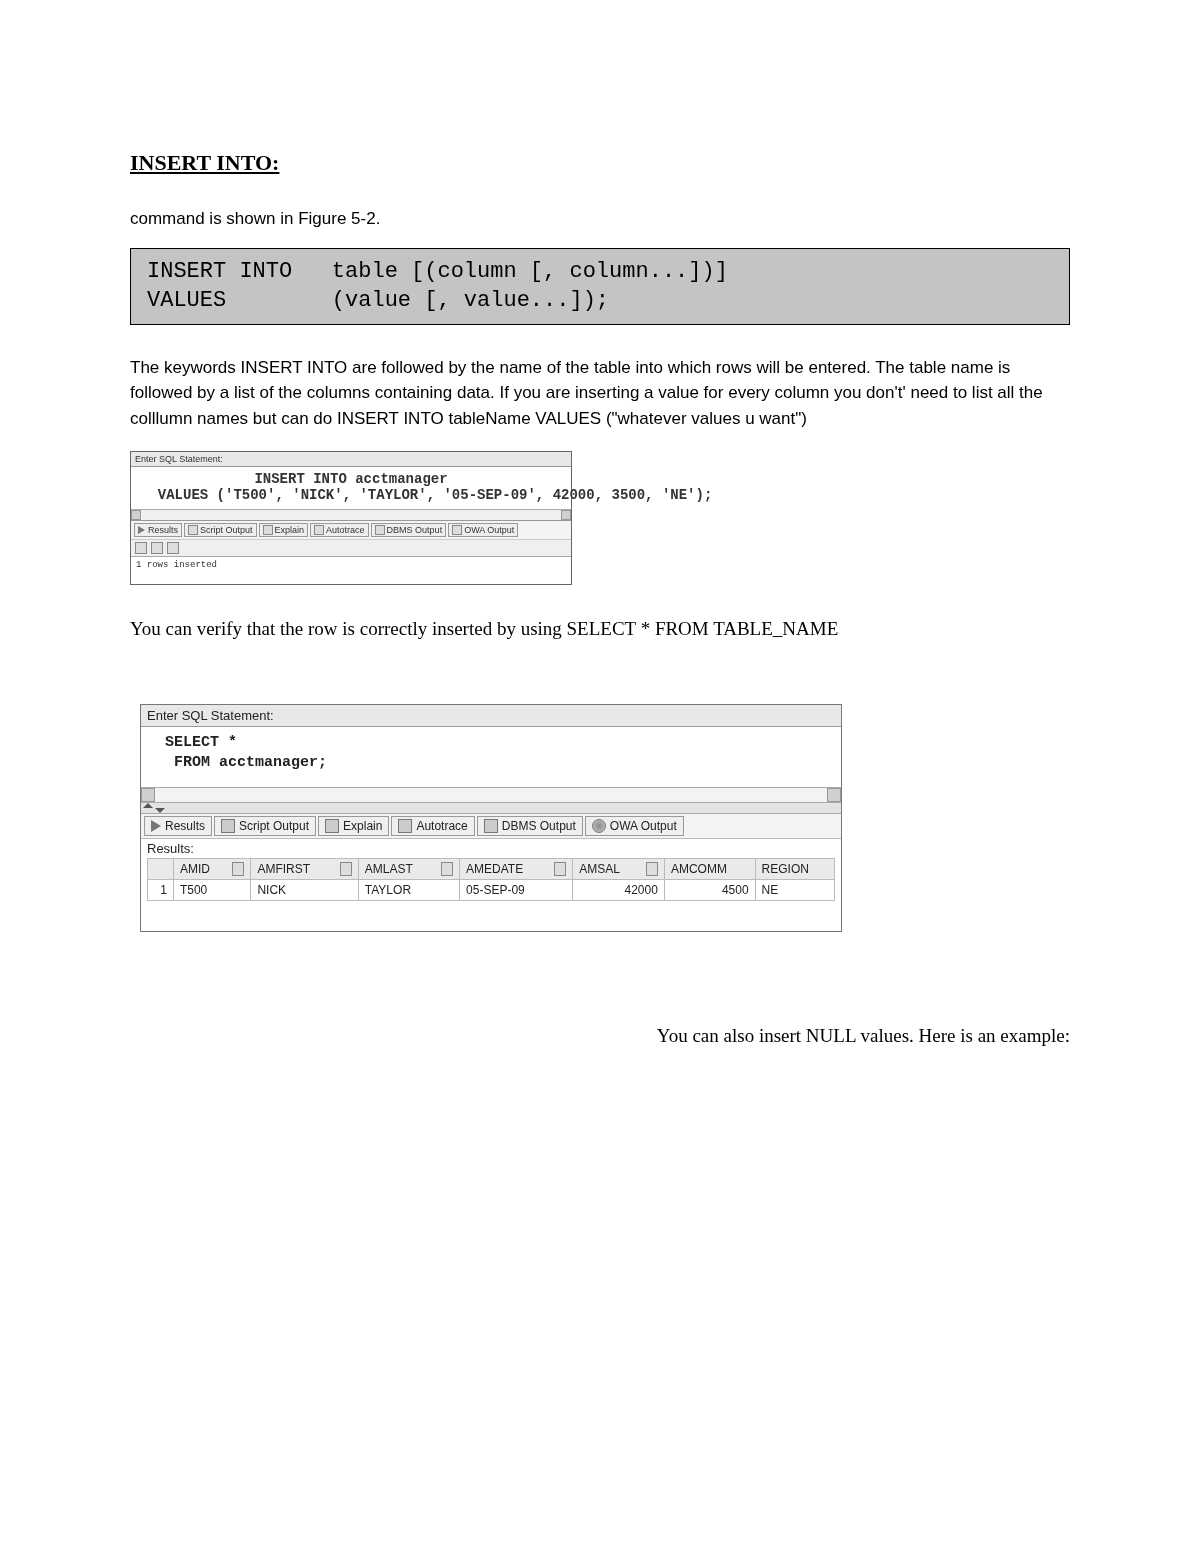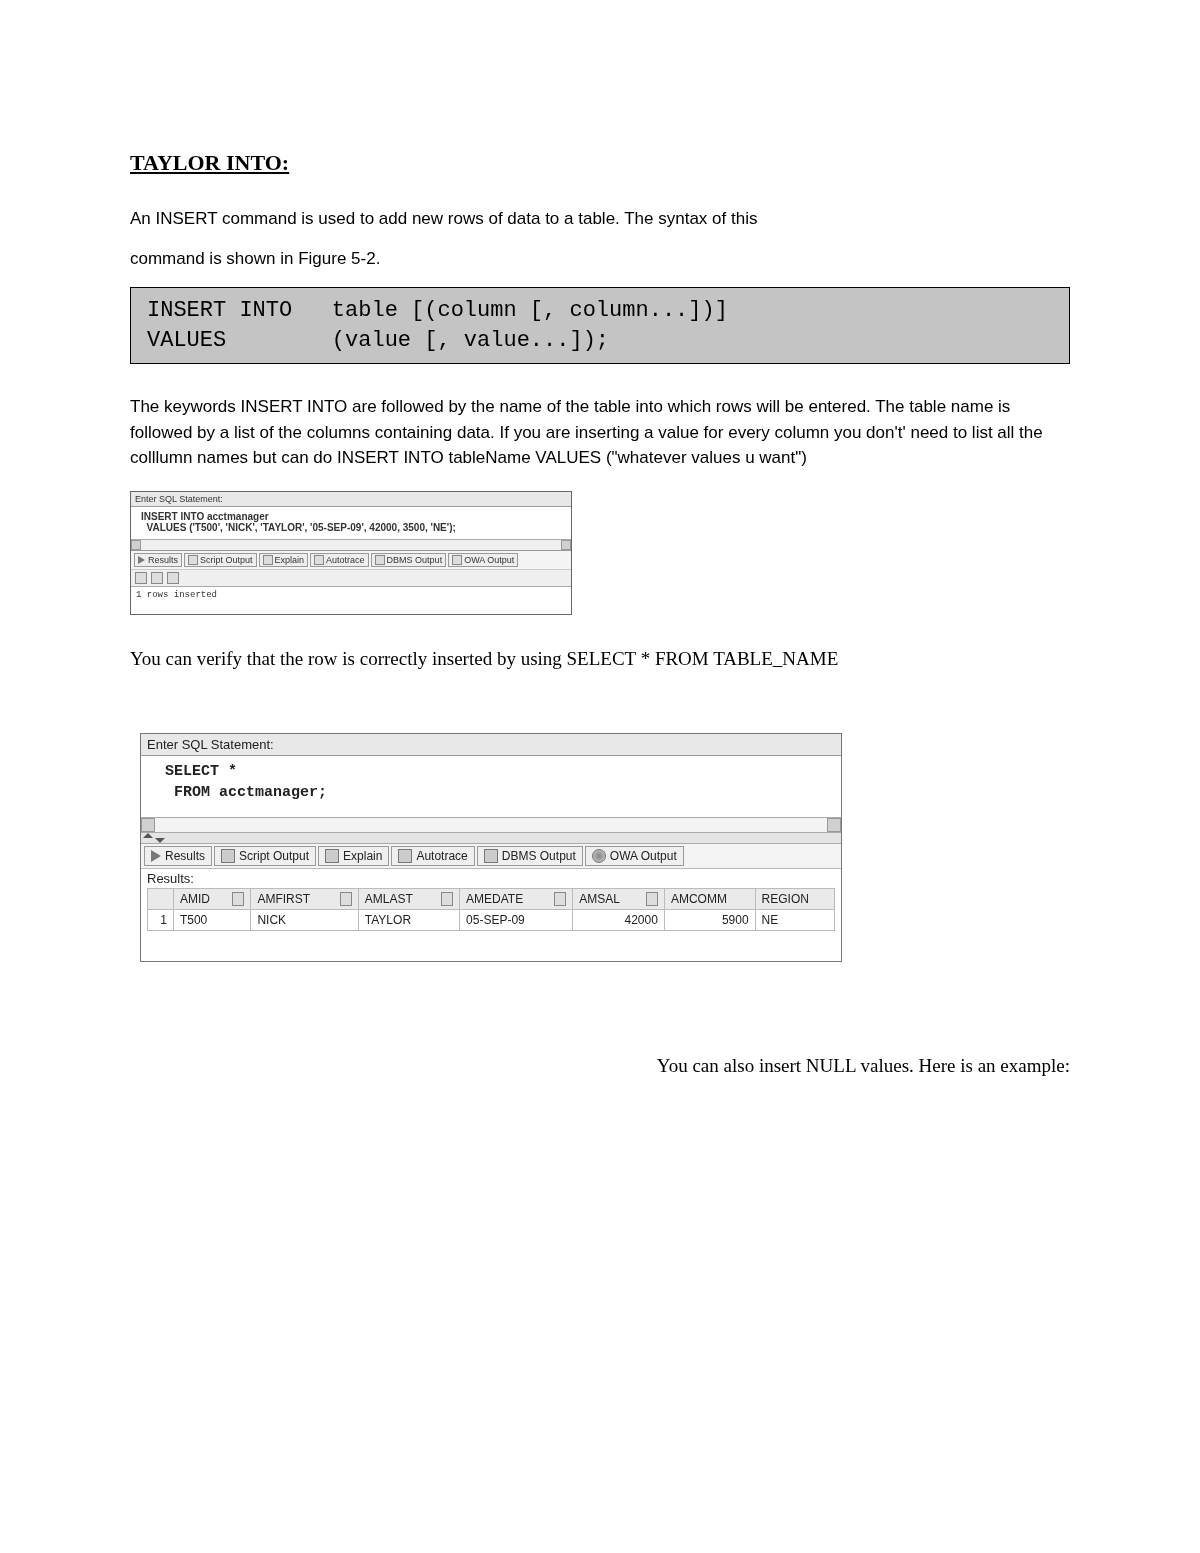--- a/index.html
+++ b/index.html
@@ -53,24 +53,25 @@
     font-size: 9px;
     color: #333;
   }
   .sql-panel-small .title-row {
     background: #e8e8e8;
     border-bottom: 1px solid #999;
     padding: 2px 4px;
   }
   .sql-panel-small .editor {
     padding: 4px 10px 6px 10px;
-    font-family: Liberation Sans, sans-serif;
+    font-family: Liberation Mono, monospace;
     font-weight: bold;
-    font-size: 10px;
+    font-size: 14px;
     white-space: pre;
+    text-align: center;
   }
   .sql-panel-small .hscroll {
     height: 10px;
     border-top: 1px solid #aaa;
     background: #f0f0f0;
     position: relative;
   }
   .sql-panel-small .hscroll .arrow {
     position: absolute;
     top: 0; bottom: 0;
@@ -269,23 +270,22 @@
     border-bottom: 4px solid transparent;
     border-left: 7px solid #777;
     margin-right: 1px;
   }
 </style>
 </head>
 <body>
 
 <div class="page">
 
-  <div class="heading">TAYLOR INTO:</div>
-
-  <div class="para">An INSERT command is used to add new rows of data to a table. The syntax of this</div>
+  <div class="heading">INSERT INTO:</div>
+
   <div class="para">command is shown in Figure 5-2.</div>
 
   <div class="syntax-box">INSERT INTO   table [(column [, column...])]
 VALUES        (value [, value...]);</div>
 
   <div class="para">The keywords INSERT INTO are followed by the name of the table into which rows will be entered. The table name is followed by a list of the columns containing data.  If you are inserting a value for every column you don't' need to list all the colllumn names but can do INSERT INTO tableName VALUES ("whatever values u want")</div>
 
   <div class="sql-panel-small">
     <div class="title-row">Enter SQL Statement:</div>
     <div class="editor">INSERT INTO acctmanager
@@ -414,21 +414,21 @@
           </tr>
         </thead>
         <tbody>
           <tr>
             <td class="num">1</td>
             <td>T500</td>
             <td>NICK</td>
             <td>TAYLOR</td>
             <td>05-SEP-09</td>
             <td class="num">42000</td>
-            <td class="num">5900</td>
+            <td class="num">4500</td>
             <td>NE</td>
           </tr>
         </tbody>
       </table>
     </div>
   </div>
 
   <div class="para serif" style="margin-top:90px;text-align:right;">You can also insert NULL values. Here is an example:</div>
 
 </div>

